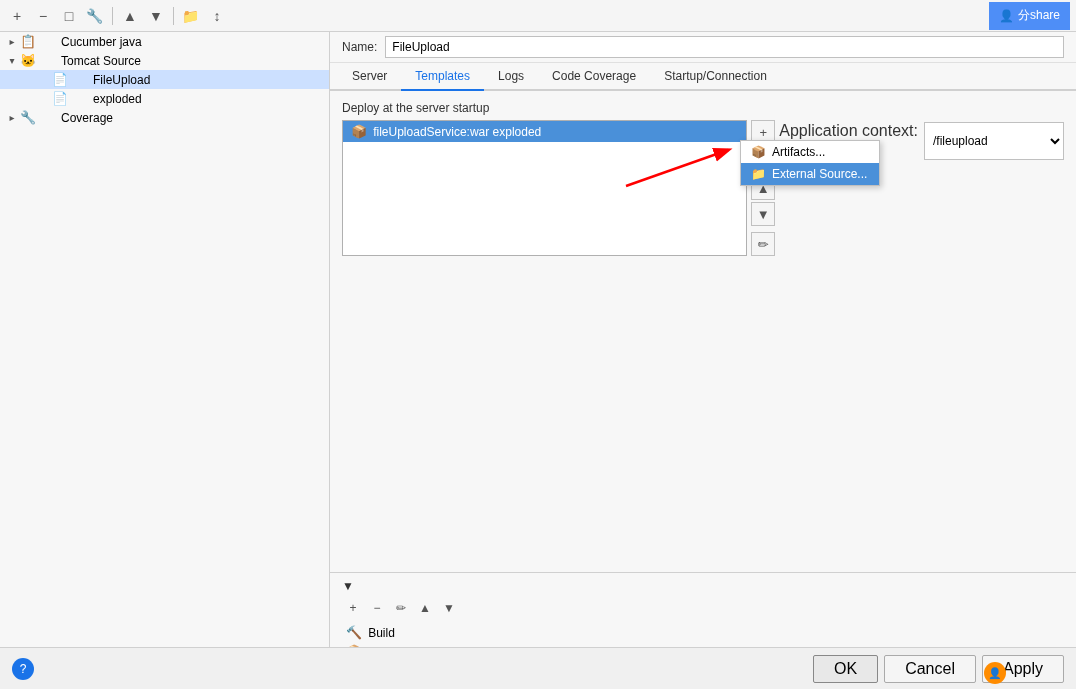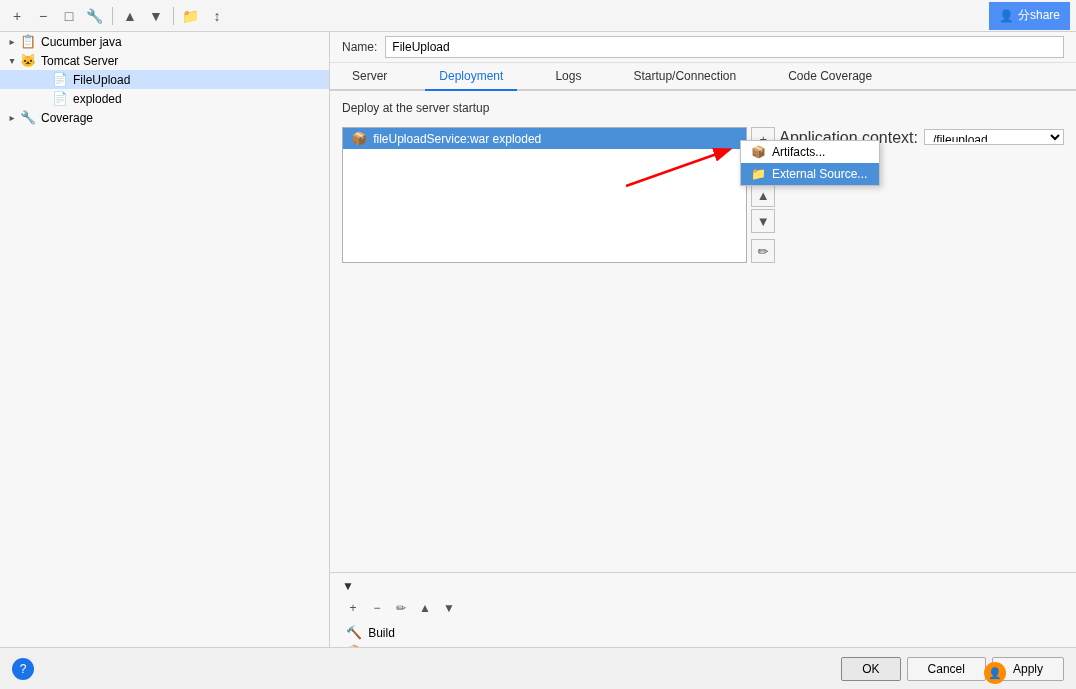--- a/index.html
+++ b/index.html
@@ -50,21 +50,21 @@
       padding: 2px 4px;
       cursor: pointer;
       white-space: nowrap;
     }
     .tree-item.selected { background: #cce0ff; }
     .tree-arrow {
       width: 16px; font-size: 10px; color: #555;
       display: inline-flex; align-items: center; justify-content: center;
     }
     .tree-icon { width: 18px; margin-right: 3px; font-size: 13px; }
-    .tree-label { font-size: 12px; }
+    .tree-label { font-size: 12px; margin-left: 20px; }
     .indent1 { padding-left: 4px; }
     .indent3 { padding-left: 36px; }
 
     
     .right-panel {
       flex: 1;
       display: flex;
       flex-direction: column;
       background: #f7f7f7;
     }
@@ -87,21 +87,20 @@
       background: white;
       height: 22px;
     }
 
     
     .tabs {
       display: flex;
       background: #f7f7f7;
       border-bottom: 2px solid #d0d0d0;
       padding: 0 8px;
-      gap: 24px;
     }
     .tab {
       padding: 6px 14px;
       cursor: pointer;
       font-size: 12px;
       color: #333;
       border-bottom: 2px solid transparent;
       margin-bottom: -2px;
     }
     .tab.active {
@@ -109,21 +108,21 @@
       border-bottom: 2px solid #1a73e8;
       font-weight: 500;
     }
 
     
     .content-area {
       flex: 1;
       padding: 10px 12px;
       display: flex;
       flex-direction: column;
-      gap: 12px;
+      gap: 5px;
     }
     .deploy-label { font-size: 12px; color: #333; }
     .deploy-list {
       flex: 1;
       border: 1px solid #b0b0b0;
       background: white;
       overflow-y: auto;
     }
     .deploy-item {
       display: flex; align-items: center;
@@ -140,21 +139,21 @@
     .list-side-btn {
       width: 24px; height: 24px;
       background: #f5f5f5;
       border: 1px solid #c0c0c0;
       cursor: pointer;
       display: flex; align-items: center; justify-content: center;
       font-size: 13px; color: #555;
     }
     .app-context-label { font-size: 16px; color: #333; }
     .app-context-select {
-      width: 140px; height: 16px;
+      width: 140px; height: 38px;
       border: 1px solid #c0c0c0;
       background: white;
       font-size: 12px;
       padding: 2px 4px;
     }
 
     
     .dropdown-popup {
       position: absolute;
       top: 140px;
@@ -228,21 +227,21 @@
       background: #f0f0f0;
       border-top: 1px solid #d0d0d0;
       display: flex;
       align-items: center;
       justify-content: flex-end;
       padding: 0 12px;
       gap: 6px;
     }
     .bottom-btn {
       padding: 4px 20px;
-      font-size: 12px;
+      font-size: 16px;
       cursor: pointer;
       border: 1px solid #aaa;
       background: #f5f5f5;
       border-radius: 2px;
     }
     .bottom-btn.default { background: #e8e8e8; border-color: #888; }
     .help-btn {
       width: 22px; height: 22px;
       border-radius: 50%;
       background: #1a73e8;
@@ -299,21 +298,21 @@
 
       <div class="tree-item indent1">
         <span class="tree-arrow">▸</span>
         <span class="tree-icon">📋</span>
         <span class="tree-label">Cucumber java</span>
       </div>
 
       <div class="tree-item indent1">
         <span class="tree-arrow">▾</span>
         <span class="tree-icon">🐱</span>
-        <span class="tree-label">Tomcat Server</span>
+        <span class="tree-label">Tomcat Source</span>
       </div>
 
       <div class="tree-item indent3 selected">
         <span class="tree-arrow"></span>
         <span class="tree-icon">📄</span>
         <span class="tree-label">FileUpload</span>
       </div>
 
       <div class="tree-item indent3">
         <span class="tree-arrow"></span>
@@ -330,24 +329,24 @@
 
     <div class="right-panel">
 
       <div class="name-bar">
         <span class="name-label">Name:</span>
         <input class="name-input" type="text" value="FileUpload" style="">
       </div>
 
       <div class="tabs">
         <div class="tab">Server</div>
-        <div class="tab active">Deployment</div>
+        <div class="tab active">Templates</div>
         <div class="tab">Logs</div>
+        <div class="tab">Code Coverage</div>
         <div class="tab">Startup/Connection</div>
-        <div class="tab">Code Coverage</div>
       </div>
 
       <div class="content-area">
         <span class="deploy-label">Deploy at the server startup</span>
 
         <div style="display:flex; gap:4px; position:relative; max-height: 340px;">
           <div class="deploy-list">
             <div class="deploy-item selected">
               <span class="deploy-item-icon">📦</span>
               <span>fileUploadService:war exploded</span>

